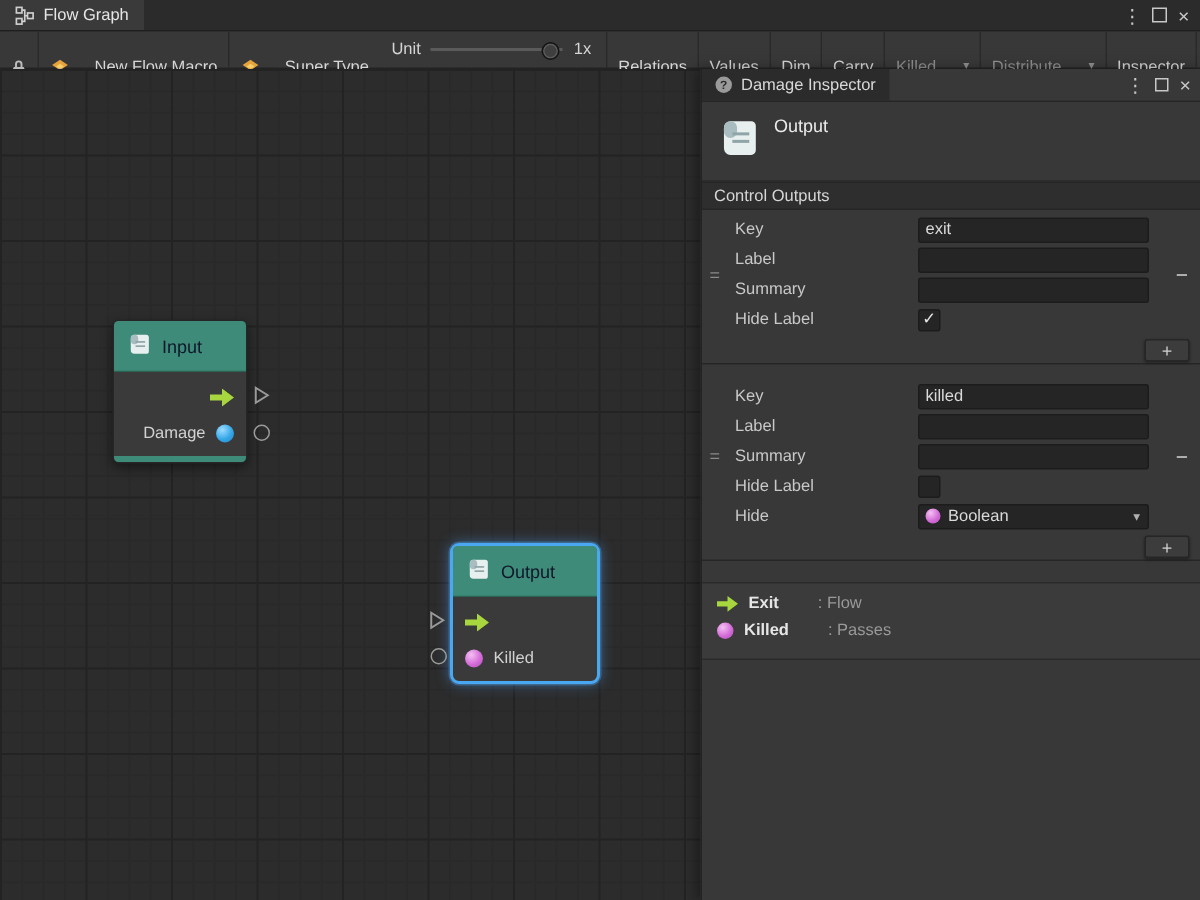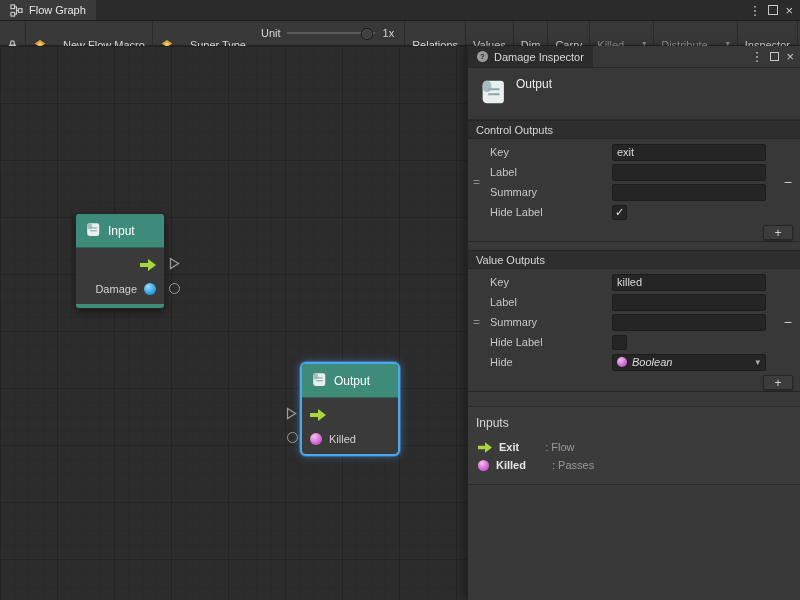--- a/index.html
+++ b/index.html
@@ -34,21 +34,21 @@
   .canvas{position:absolute;left:0;top:46px;width:800px;height:554px;
     background-color:#2c2c2c;
     background-image:
       linear-gradient(to right,#232323 1px,transparent 1px),
       linear-gradient(to bottom,#232323 1px,transparent 1px),
       linear-gradient(to right,#292929 1px,transparent 1px),
       linear-gradient(to bottom,#292929 1px,transparent 1px);
     background-size:57px 57px,57px 57px,14.25px 14.25px,14.25px 14.25px;
   }
   .node{position:absolute;background:#3a3a3a;border:1px solid #262626;border-radius:4px;box-shadow:0 3px 8px rgba(0,0,0,.45);}
-  .node-header{height:33px;background:#3e8b79;border-radius:3px 3px 0 0;display:flex;align-items:center;gap:7px;padding:0 8px;color:#ffffff;font-size:12px;border-bottom:1px solid #2c6354;}
+  .node-header{height:33px;background:#3e8b79;border-radius:3px 3px 0 0;display:flex;align-items:center;gap:7px;padding:0 8px;color:#0f172a;font-size:12px;border-bottom:1px solid #2c6354;}
   .node-body{padding:5px 0 3px;}
   .prow{height:24px;display:flex;align-items:center;gap:7px;color:#d2d2d2;font-size:11px;}
   .prow.right{justify-content:flex-end;padding-right:8px;}
   .prow.left{justify-content:flex-start;padding-left:8px;}
   .node-footer{height:4px;background:#3e8b79;border-radius:0 0 3px 3px;}
   .node.selected{border:2px solid #4aa8f2;border-radius:6px;box-shadow:0 0 0 1px rgba(90,180,255,.3),0 0 9px rgba(80,170,255,.5);}
   .node.selected .node-header{border-radius:3px 3px 0 0;}
   .dot{display:inline-block;border-radius:50%;}
   .dot.blue{width:12px;height:12px;background:radial-gradient(circle at 35% 30%,#9fdcff 0%,#35a7e8 55%,#1f85c8 100%);}
   .dot.pink{width:12px;height:12px;background:radial-gradient(circle at 35% 30%,#f4c0f2 0%,#d46cd8 55%,#b44cb8 100%);}
@@ -71,21 +71,21 @@
   .irow{height:20px;display:flex;align-items:center;padding-left:22px;padding-right:35px;}
   .ilabel{width:122px;flex-shrink:0;color:#c8c8c8;}
   .ifield{flex:1;min-width:0;height:15px;background:#252525;border:1px solid #1c1c1c;border-radius:2px;color:#dadada;font-size:11px;font-family:inherit;padding:0 4px;outline:none;}
   .checkbox{width:13px;height:13px;background:#252525;border:1px solid #1c1c1c;border-radius:2px;display:flex;align-items:center;justify-content:center;}
   .checkmark{color:#e6e6e6;font-size:11px;line-height:1;}
   .drag-handle{position:absolute;left:5px;top:50%;transform:translateY(-50%);color:#8a8a8a;font-size:12px;}
   .remove-btn{position:absolute;right:9px;top:50%;transform:translateY(-50%);color:#d0d0d0;font-size:14px;line-height:1;}
   .list-footer{position:relative;height:17px;border-bottom:1px solid #262626;}
   .add-btn{position:absolute;right:8px;top:1px;width:28px;height:13px;background:#3c3c3c;border:1px solid #262626;border-radius:2px;color:#d0d0d0;font-size:12px;line-height:1;display:flex;align-items:center;justify-content:center;box-shadow:0 1px 2px rgba(0,0,0,.35);}
   .section-gap{height:8px;}
-  .dropdown{flex:1;min-width:0;height:15px;background:#252525;border:1px solid #1c1c1c;border-radius:2px;display:flex;align-items:center;gap:5px;padding:0 4px;position:relative;color:#dadada;font-style:italic;}
+  .dropdown{flex:1;min-width:0;height:15px;background:#252525;border:1px solid #1c1c1c;border-radius:2px;display:flex;align-items:center;gap:5px;padding:0 4px;position:relative;color:#dadada;}
   .dd-arrow{position:absolute;right:5px;font-size:9px;color:#b0b0b0;}
   .inputs-section{margin-top:14px;background:#3b3b3b;border-top:1px solid #2a2a2a;border-bottom:1px solid #2a2a2a;padding:4px 0 10px;}
   .inputs-heading{font-size:12px;color:#d8d8d8;padding:5px 8px 8px;}
   .inputs-row{display:flex;align-items:center;gap:7px;padding:3px 10px;}
   .in-name{color:#e6e6e6;font-weight:bold;}
   .in-type{color:#999;margin-left:19px;}
 </style>
 </head>
 <body>
 
@@ -306,23 +306,20 @@
       </div>
     </div>
     <span class="remove-btn">−</span>
   </div>
   <div class="list-footer">
     <span class="add-btn">+</span>
   </div>
 
   <div class="section-gap"></div>
 
-  <div class="section-strip">
-    <span>Value Outputs</span>
-  </div>
   <div class="list">
     <span class="drag-handle">=</span>
     <div class="irow">
       <span class="ilabel">Key</span>
       <input class="ifield" value="killed" style="">
     </div>
     <div class="irow">
       <span class="ilabel">Label</span>
       <input class="ifield" value="" style="">
     </div>
@@ -342,21 +339,20 @@
         <span class="dd-arrow">▾</span>
       </div>
     </div>
     <span class="remove-btn">−</span>
   </div>
   <div class="list-footer">
     <span class="add-btn">+</span>
   </div>
 
   <div class="inputs-section">
-    <div class="inputs-heading">Inputs</div>
     <div class="inputs-row">
       <span class="arrow">
         <svg width="14" height="11" viewBox="0 0 16 12">
             <path d="M0 4 h8 V0 l8 6 -8 6 V8 H0 z" fill="#a8d63f"></path>
           </svg>
       </span>
       <span class="in-name">Exit</span>
       <span class="in-type">: Flow</span>
     </div>
     <div class="inputs-row">

